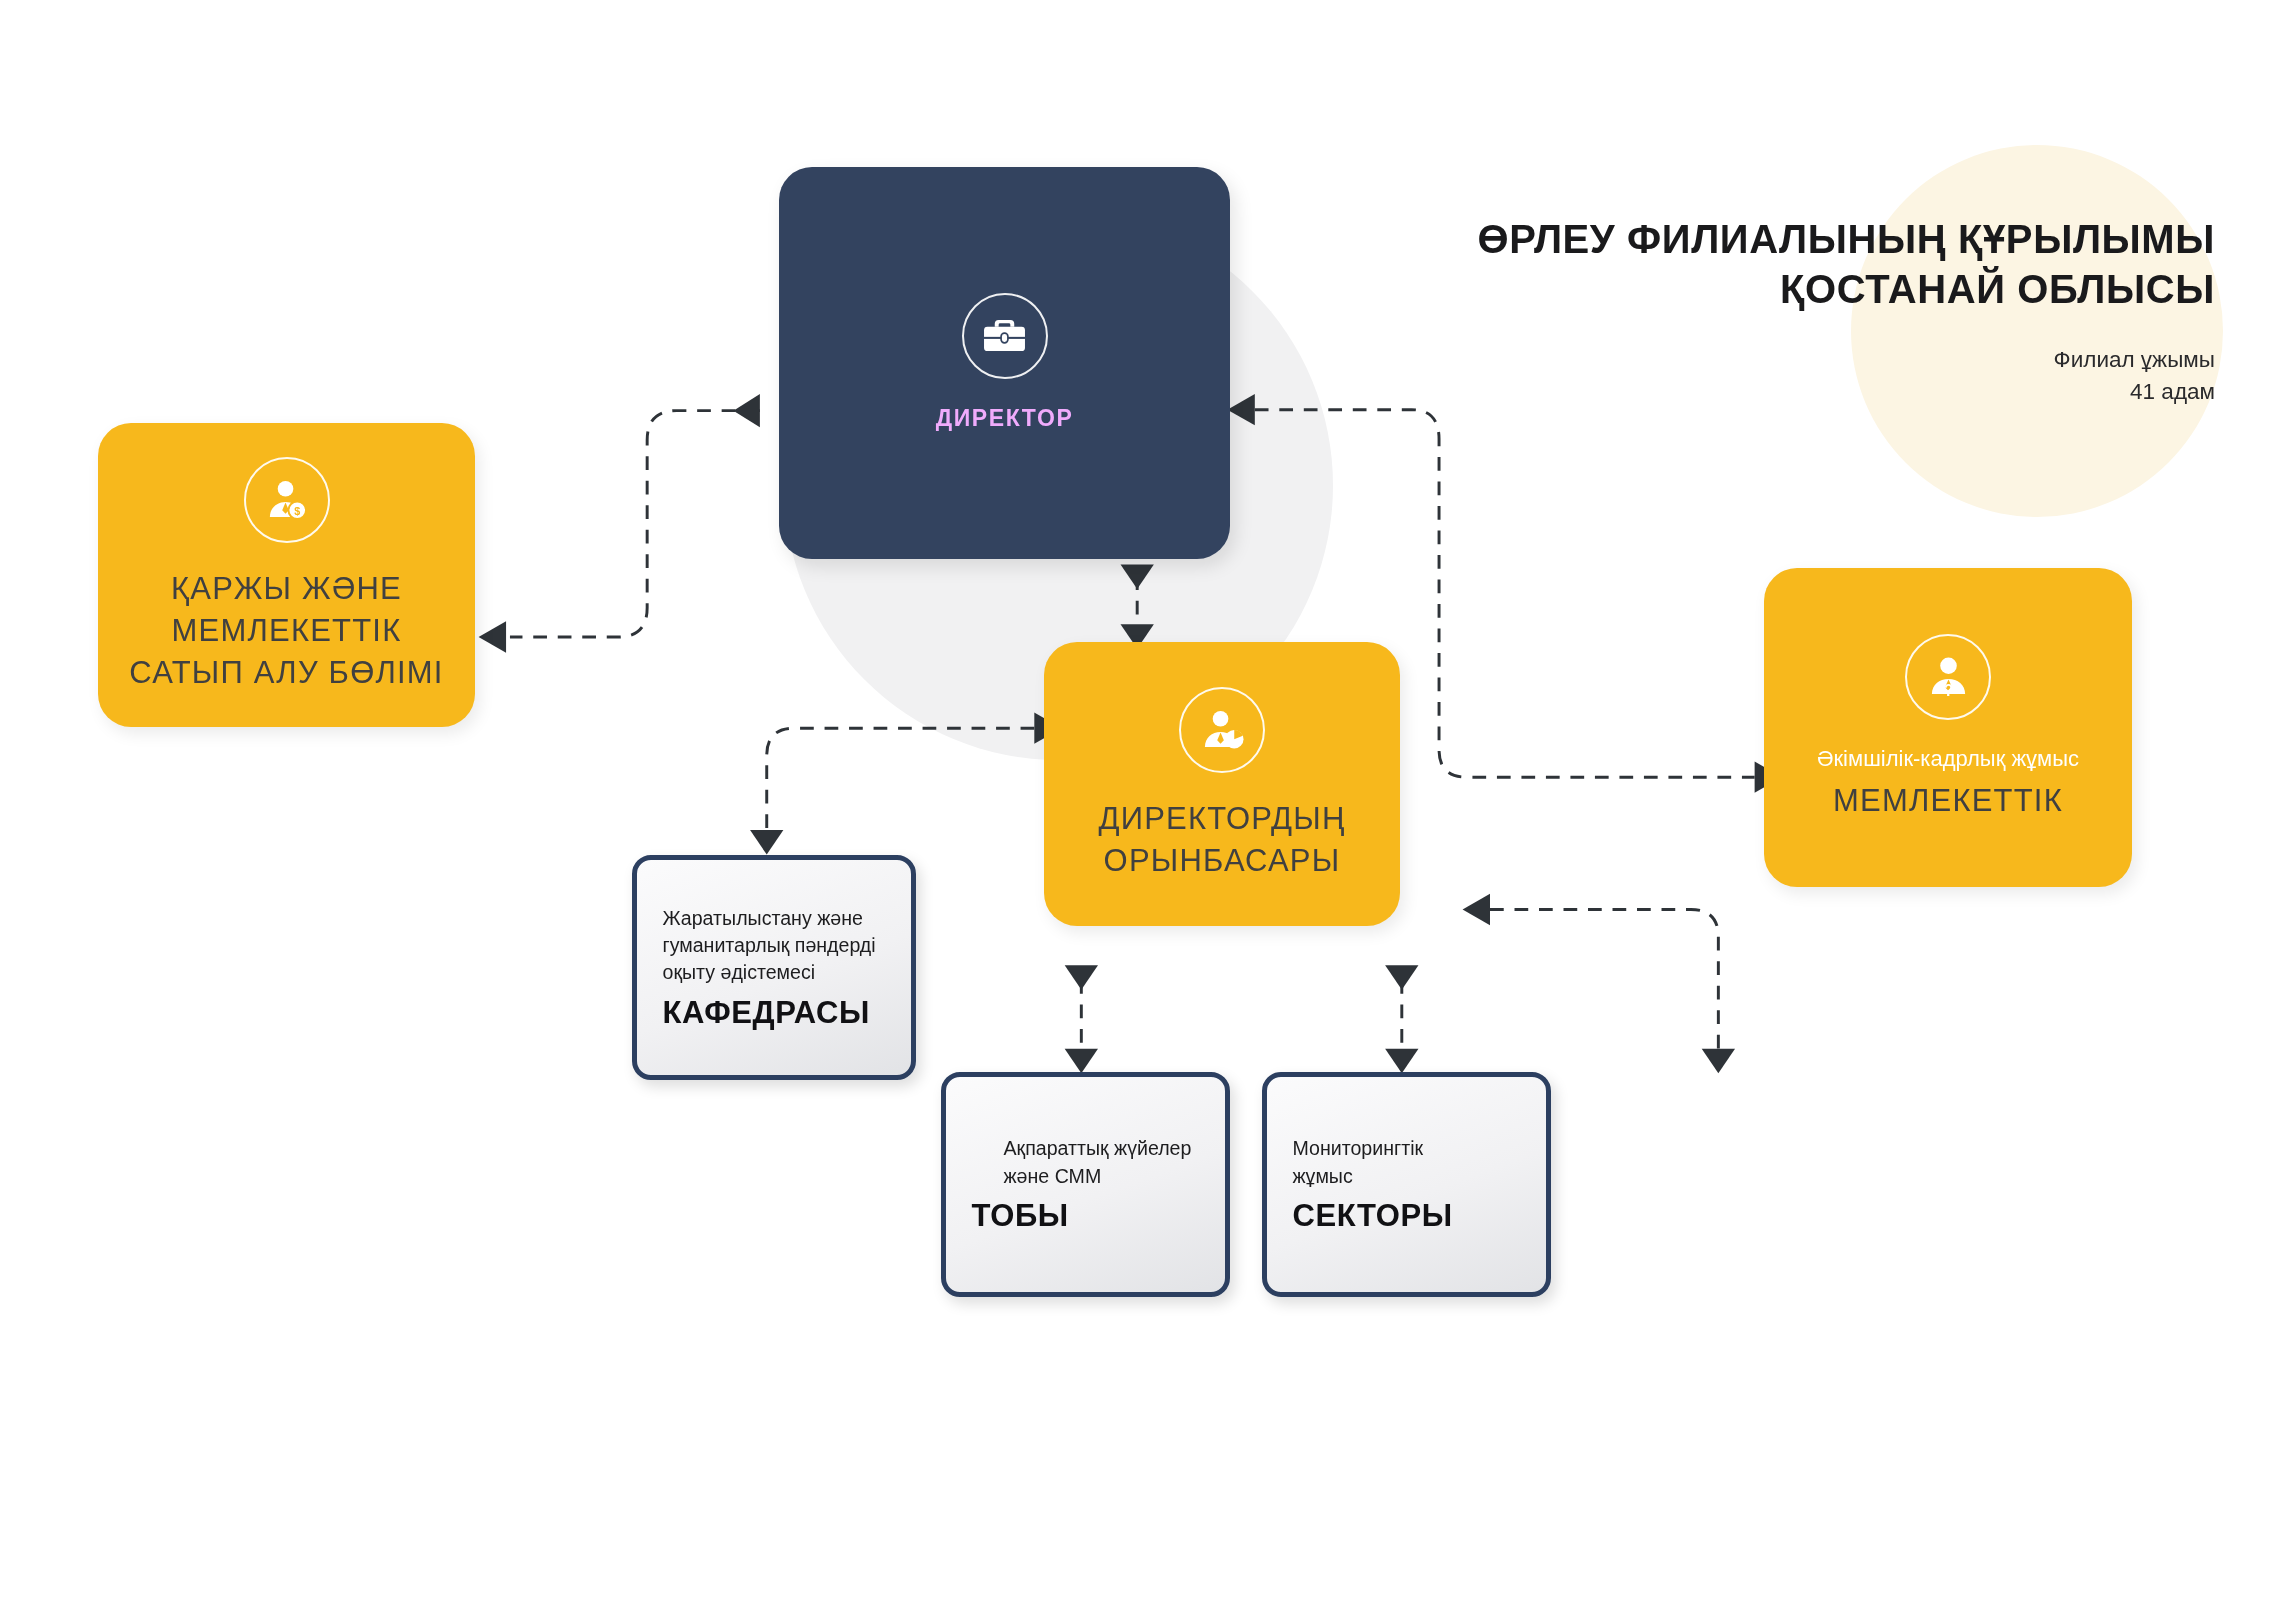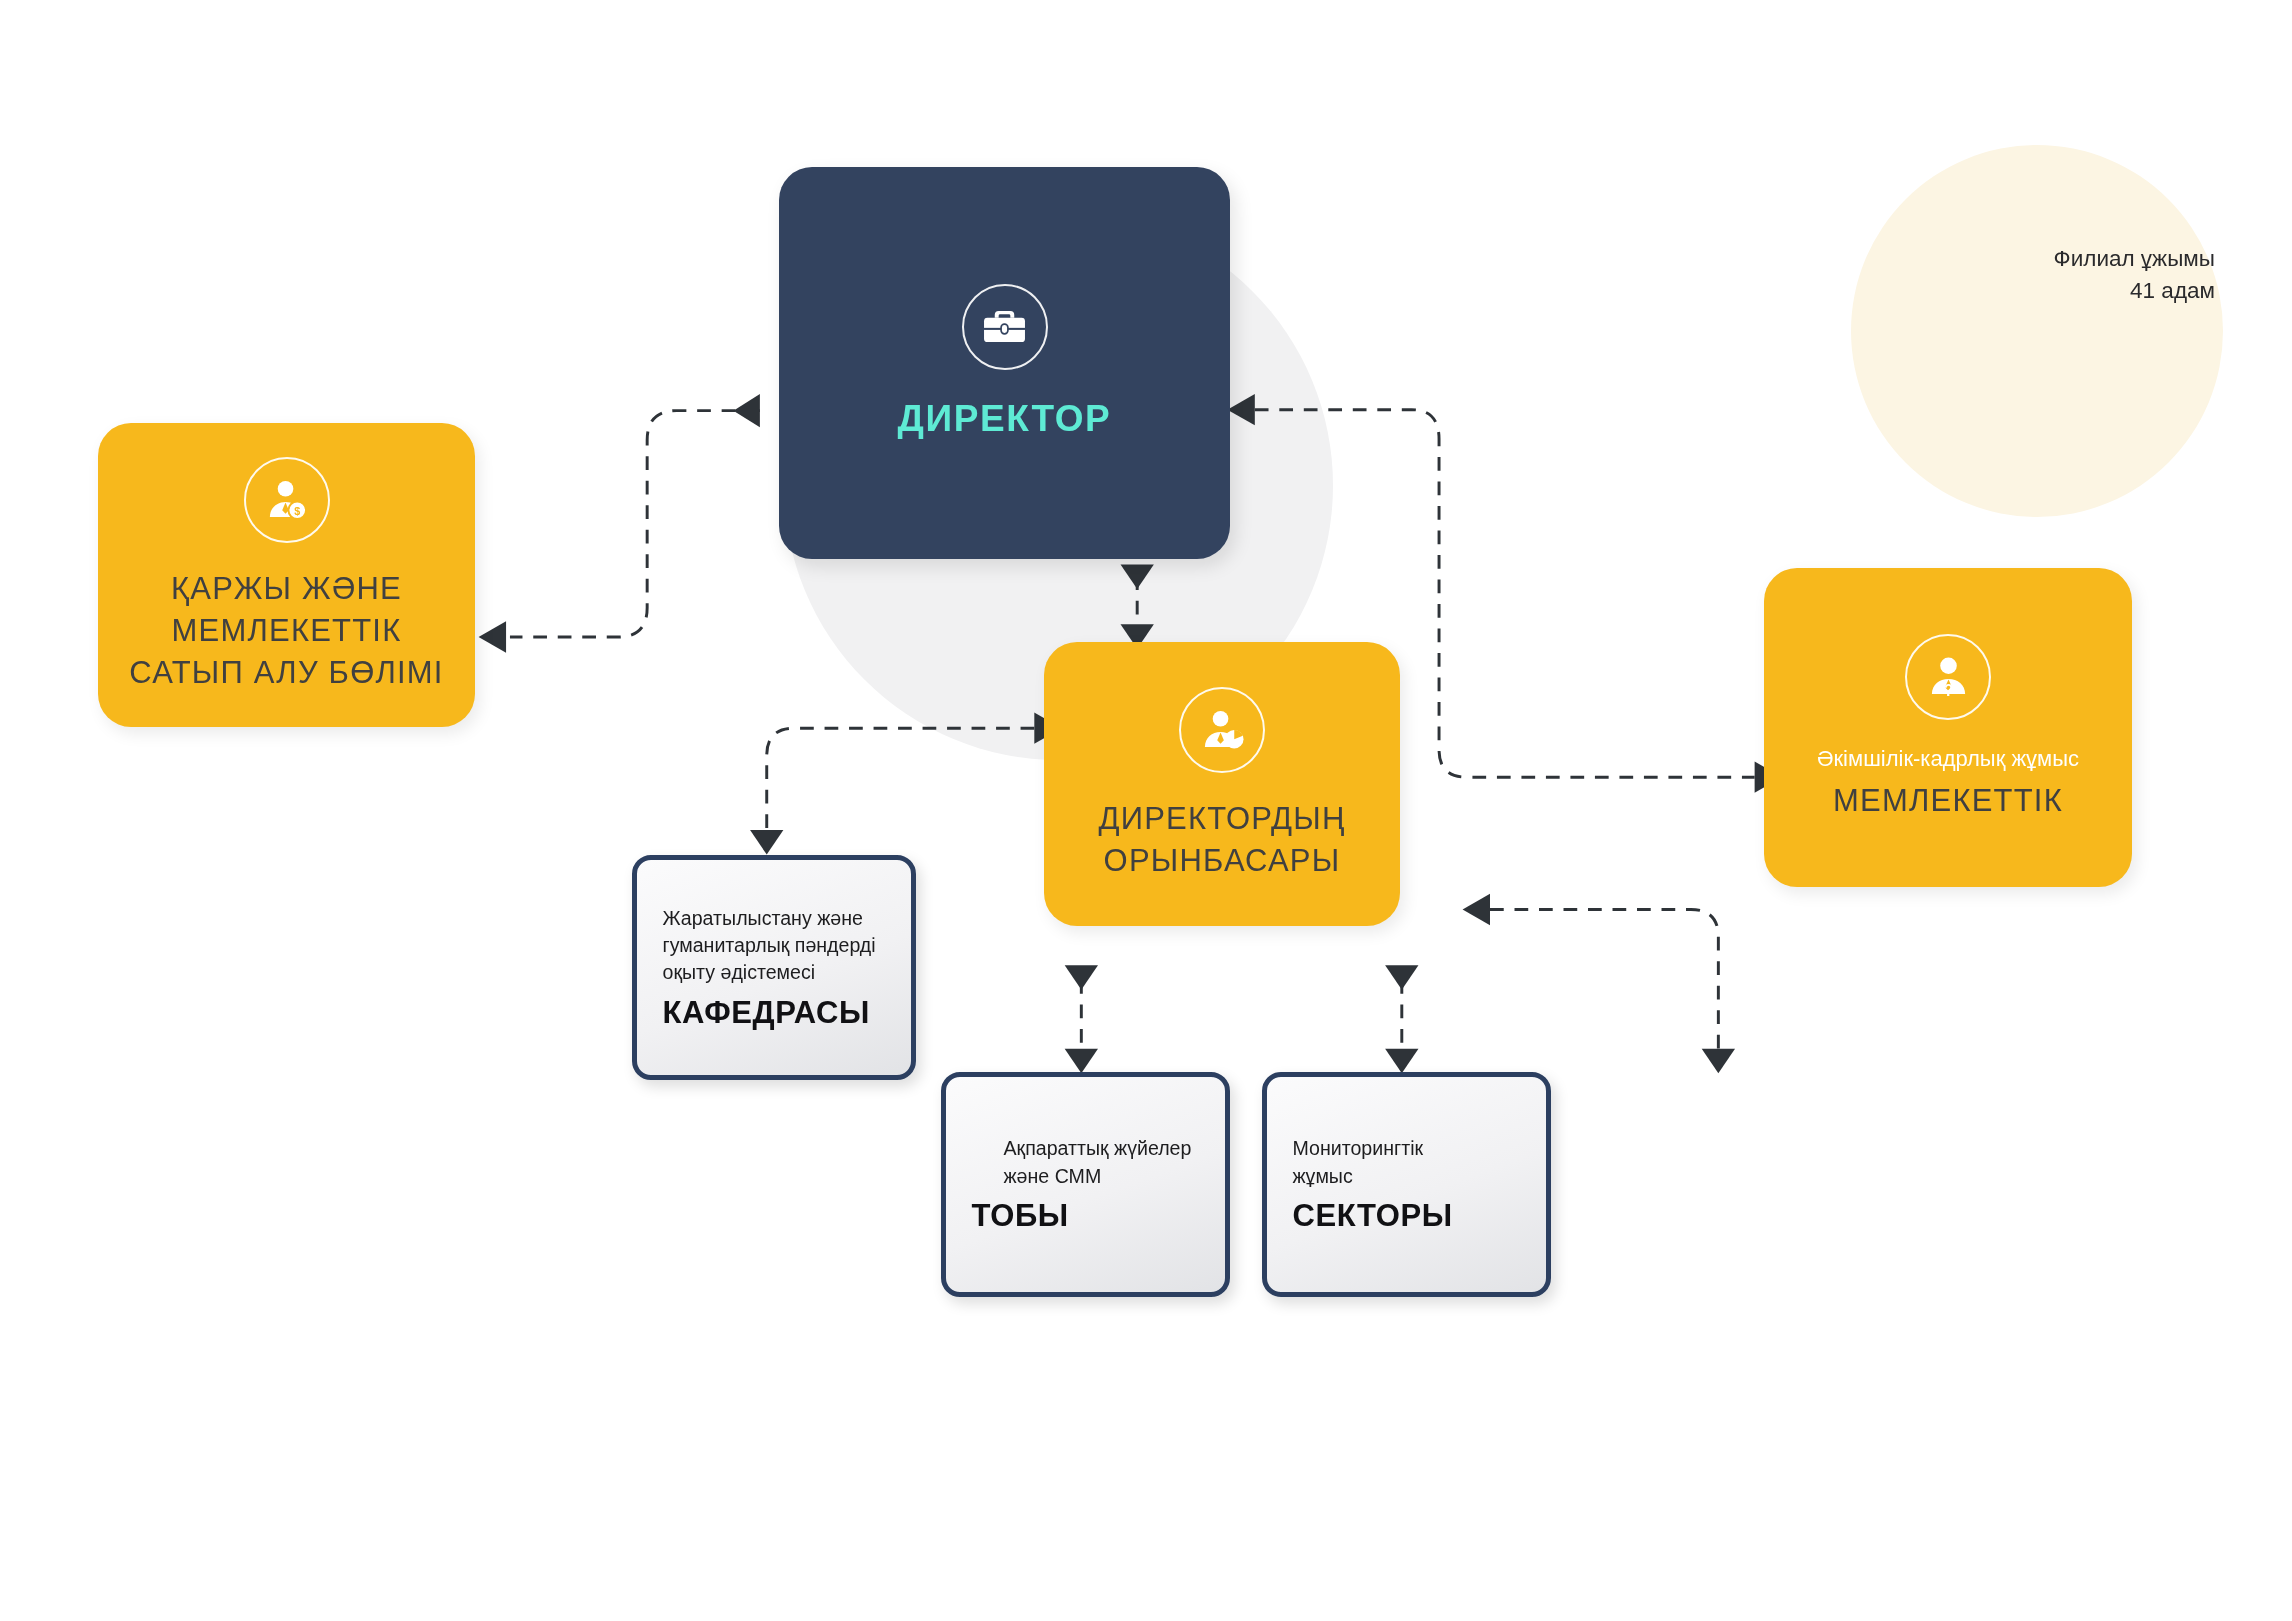--- a/index.html
+++ b/index.html
@@ -97,22 +97,22 @@
     display: flex;
     align-items: center;
     justify-content: center;
     margin-bottom: 25.5px;
     flex: none;
   }
   .icon-circle svg { display: block; }
 
   
   .node-title-lg {
-    color: #5eead4;
-    font-size: 37px;
+    color: #f0abfc;
+    font-size: 23px;
     font-weight: bold;
     letter-spacing: 1.6px;
     line-height: 1.28;
     white-space: pre-line;
   }
   .node-title-md {
     color: #404040;
     font-size: 31px;
     font-weight: normal;
     letter-spacing: 1.2px;
@@ -222,20 +222,22 @@
     </g>
 
     <g>
       <path d="M 1520 928 L 1725 928 Q 1753 928 1753 956 L 1753 1080"></path>
       <polygon points="1492,928 1520,912 1520,944"></polygon>
       <polygon points="1736,1070 1770,1070 1753,1095"></polygon>
     </g>
   </svg>
 
   <div id="header">
+    <div class="hdr-title">ӨРЛЕУ ФИЛИАЛЫНЫҢ ҚҰРЫЛЫМЫ
+ҚОСТАНАЙ ОБЛЫСЫ</div>
     <div class="hdr-sub">Филиал ұжымы
 41 адам</div>
   </div>
 
   <div class="node node-navy" style="left:779px; top:167px; width:451px; height:392px;">
     <div class="icon-circle">
       <svg width="45" height="39" viewBox="0 0 46 40" aria-hidden="true">
         <path d="M17 4 h12 a4 4 0 0 1 4 4 v3 h-4 V9 a1.5 1.5 0 0 0 -1.5 -1.5 h-9 A1.5 1.5 0 0 0 17 9 v2 h-4 V8 a4 4 0 0 1 4 -4 z" fill="#ffffff"></path>
         <rect x="2" y="11" width="42" height="25" rx="3.5" fill="#ffffff"></rect>
         <rect x="2" y="21.4" width="42" height="2.1" fill="#33435f"></rect>

